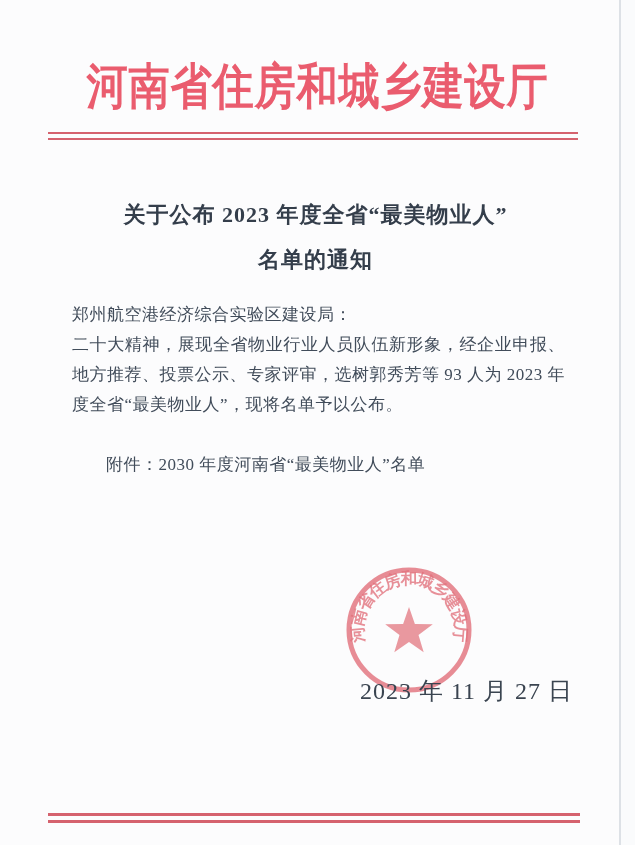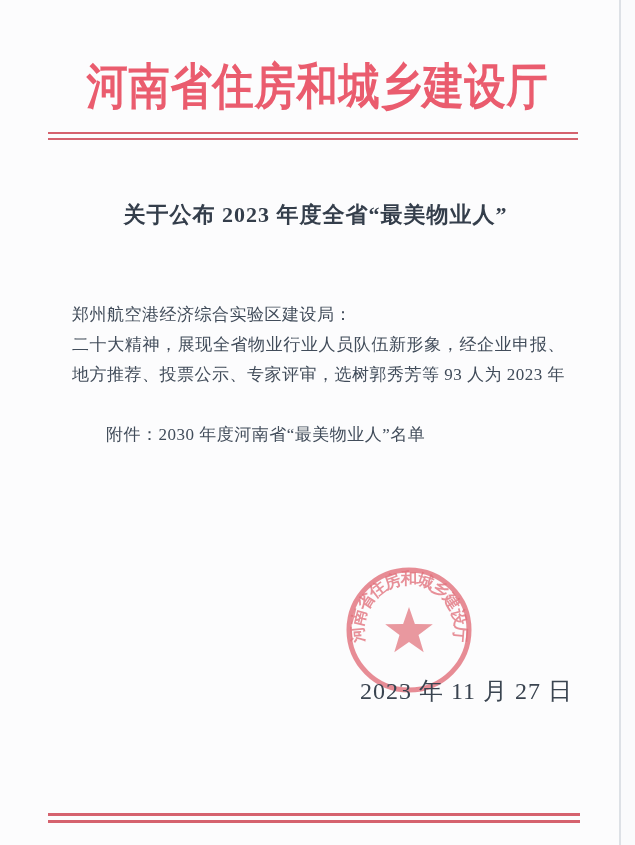--- a/index.html
+++ b/index.html
@@ -122,26 +122,28 @@
 <body>
 
 <div class="page">
 
   <div class="agency">河南省住房和城乡建设厅</div>
 
   <div class="rule-double rule-top"></div>
 
   <div class="doc-title">
     <div>关于公布 2023 年度全省“最美物业人”</div>
+    <div>名单的通知</div>
   </div>
 
   <div class="body-block">
     <div class="line">郑州航空港经济综合实验区建设局：</div>
     <div class="line j">二十大精神，展现全省物业行业人员队伍新形象，经企业申报、</div>
     <div class="line j">地方推荐、投票公示、专家评审，选树郭秀芳等 93 人为 2023 年</div>
+    <div class="line">度全省“最美物业人”，现将名单予以公布。</div>
     <div class="line indent attachment">附件：2030 年度河南省“最美物业人”名单</div>
   </div>
 
   <svg class="seal" viewBox="0 0 150 150">
     <circle cx="75" cy="75" r="60" fill="none" stroke="#de5e6a" stroke-width="5" opacity="0.8"></circle>
     <path id="sealArc" d="M 30.57 86.9 A 46 46 0 1 1 119.43 86.9" fill="none"></path>
     <text font-size="16.5" fill="#de5e6a" opacity="0.78" font-weight="bold">
       <textPath href="#sealArc" startOffset="0" textLength="168" lengthAdjust="spacing">河南省住房和城乡建设厅</textPath>
     </text>
     <polygon points="75,52 80.88,68.91 98.78,69.27 84.51,80.09 89.69,97.23 75,87 60.31,97.23 65.49,80.09 51.22,69.27 69.12,68.91" fill="#de5e6a" opacity="0.72"></polygon>

